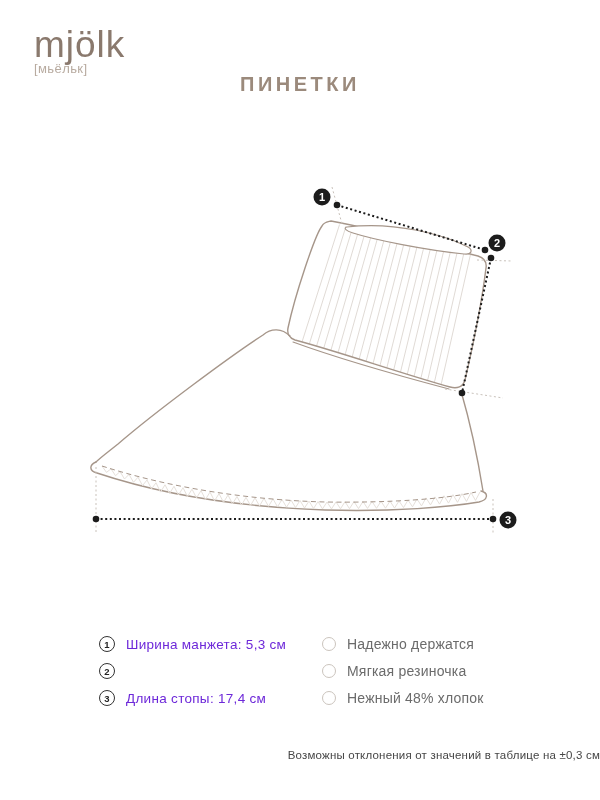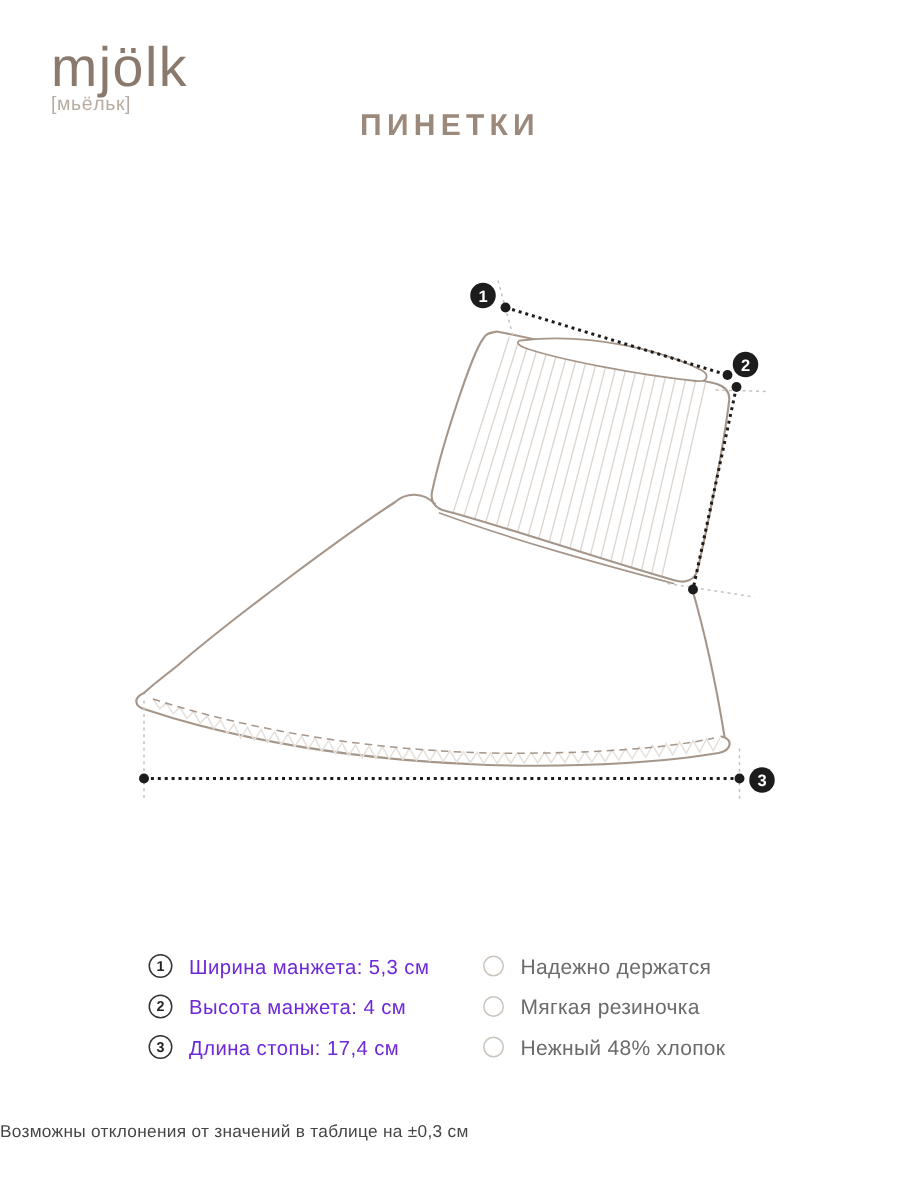--- a/index.html
+++ b/index.html
@@ -41,21 +41,21 @@
   .legend-right{position:absolute;left:322px;top:636px;}
   .legend-row{display:flex;align-items:center;gap:11px;height:16px;margin-bottom:11px;white-space:nowrap;}
   .num-circle{width:16px;height:16px;min-width:16px;border:1.3px solid #333;border-radius:50%;
               display:flex;align-items:center;justify-content:center;
               font-size:9.5px;font-weight:700;color:#222;}
   .meas-label{font-size:13.5px;color:#6d28d9;letter-spacing:.3px;}
   .feat-circle{width:14px;height:14px;min-width:14px;border:1.5px solid #cbc4bd;border-radius:50%;}
   .feat-label{font-size:14px;color:var(--feature-text);letter-spacing:.2px;}
 
   
-  .note{position:absolute;left:0;top:749px;width:100%;text-align:left;
+  .note{position:absolute;left:0;top:749px;width:100%;text-align:right;
         font-size:11.5px;color:#464646;letter-spacing:.2px;}
 </style>
 </head>
 <body>
 
 <div class="page">
 
   <div class="brand">
     <div class="brand-name">mjölk</div>
     <div class="brand-sub">[мьёльк]</div>
@@ -151,21 +151,20 @@
     </g>
   </svg>
 
   <div class="legend-left">
     <div class="legend-row">
       <div class="num-circle">1</div>
       <div class="meas-label">Ширина манжета: 5,3 см</div>
     </div>
     <div class="legend-row">
       <div class="num-circle">2</div>
-      <div class="meas-label">Высота манжета: 4 см</div>
     </div>
     <div class="legend-row">
       <div class="num-circle">3</div>
       <div class="meas-label">Длина стопы: 17,4 см</div>
     </div>
   </div>
 
   <div class="legend-right">
     <div class="legend-row">
       <div class="feat-circle"></div>

